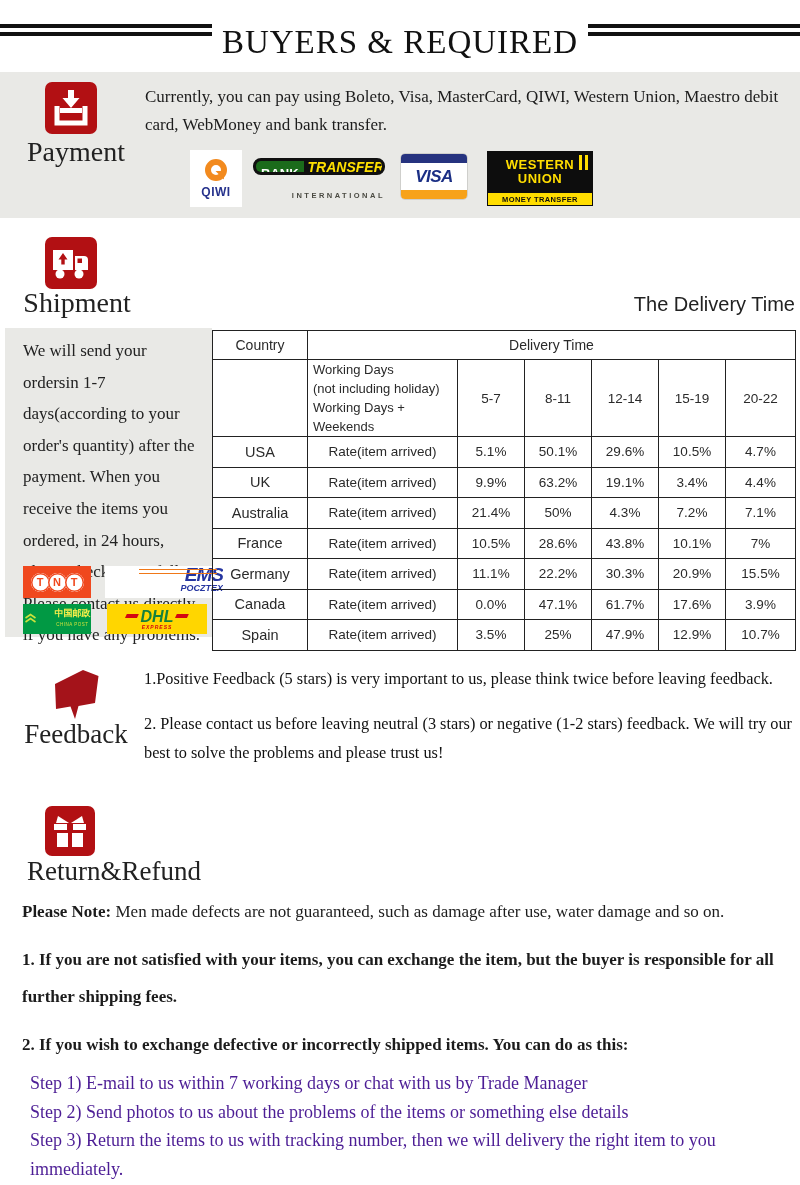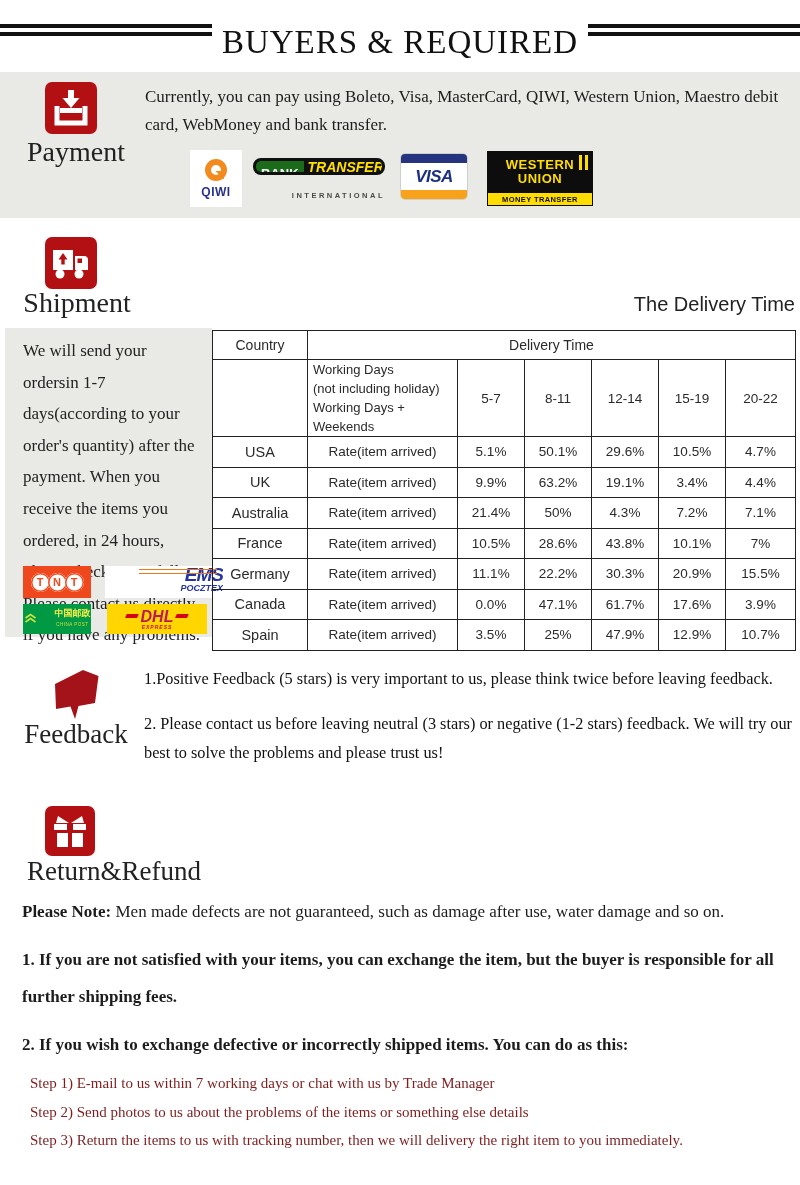--- a/index.html
+++ b/index.html
@@ -58,21 +58,21 @@
   .ems-stripes { position:absolute; top:3px; left:34px; right:6px; height:7px; background:repeating-linear-gradient(to bottom,#f07818 0 1.5px, transparent 1.5px 4px); }
   .ems-word { font-family:"Liberation Sans",sans-serif; font-weight:900; font-style:italic; font-size:19px; line-height:17px; color:#2535a0; letter-spacing:-1px; }
   .ems-sub { font-family:"Liberation Sans",sans-serif; font-weight:800; font-style:italic; font-size:9px; color:#2535a0; margin:0 0 1px 3px; }
   .cpost { left:18px; top:276px; width:68px; height:30px; background:#019944; flex-direction:row; gap:18px; }
   .cp-col { display:flex; flex-direction:column; align-items:center; line-height:9px; }
   .cp-cn { font-size:9px; color:#f8ef4a; font-weight:700; }
   .cp-en { font-size:4.5px; color:#cde23c; font-family:"Liberation Sans",sans-serif; letter-spacing:.5px; margin-top:2px; }
   .dhl { left:102px; top:276px; width:100px; height:30px; background:#ffd600; flex-direction:column; }
   .dhl-row { display:flex; align-items:center; gap:3px; }
   .dhl-dash { width:12px; height:3.5px; background:#d40511; transform:skewX(-25deg); }
-  .dhl-word { font-family:"Liberation Sans",sans-serif; font-weight:900; font-style:italic; font-size:16px; line-height:15px; color:#be185d; }
+  .dhl-word { font-family:"Liberation Sans",sans-serif; font-weight:900; font-style:italic; font-size:16px; line-height:15px; color:#15803d; }
   .dhl-sub { font-family:"Liberation Sans",sans-serif; font-weight:700; font-style:italic; font-size:5px; color:#d40511; letter-spacing:1px; }
 
   
   .tbl-wrap { position:absolute; left:212px; top:330px; }
   table { border-collapse:collapse; table-layout:fixed; width:583px; font-family:"Liberation Sans",sans-serif; color:#2a2a2a; }
   td { border:1.5px solid #222; text-align:center; font-size:13.5px; padding:0; }
   tr.h1 td { height:29px; font-size:14px; }
   tr.h2 td { height:63px; }
   tr.dr td { height:30.5px; }
   td.wd { text-align:left; padding-left:5px; font-size:13px; line-height:19px; }
@@ -87,21 +87,21 @@
 
   
   .rr-icon { position:absolute; left:45px; top:806px; }
   .rr-label { left:14px; top:856px; width:200px; text-align:center; font-size:27px; }
   .rr-text { position:absolute; left:22px; top:899px; width:764px; }
   .rr-text .note { font-size:17px; line-height:25px; margin-bottom:17px; }
   .rr-text .note b { font-weight:700; }
   .rr-text .b1 { font-weight:700; font-size:17px; line-height:37px; margin-bottom:17px; }
   .rr-text .b2 { font-weight:700; font-size:17px; line-height:25px; margin-bottom:12px; }
   .steps { list-style:none; padding-left:8px; }
-  .steps li { font-size:15px; line-height:28.5px; color:#7f1d1d; }
+  .steps li { font-size:18px; line-height:28.5px; color:#4c1d95; }
 </style>
 </head>
 <body>
 
 <div class="hdr">
   <div class="rule"></div>
   <h1>BUYERS &amp; REQUIRED</h1>
   <div class="rule"></div>
 </div>
 

